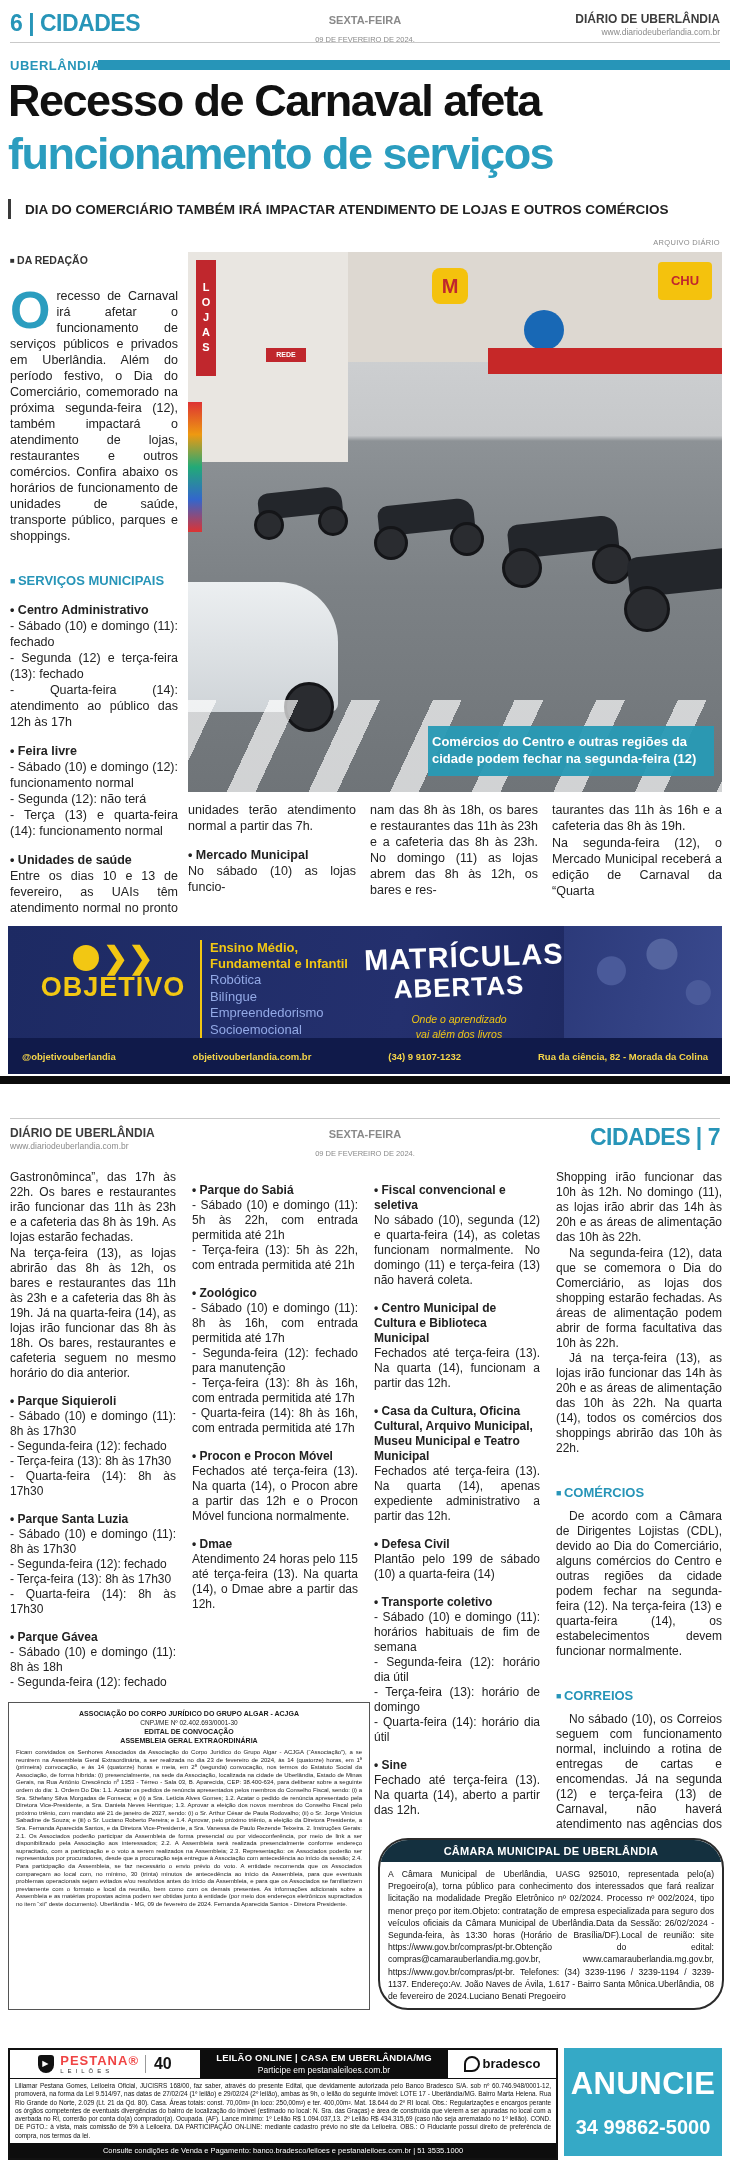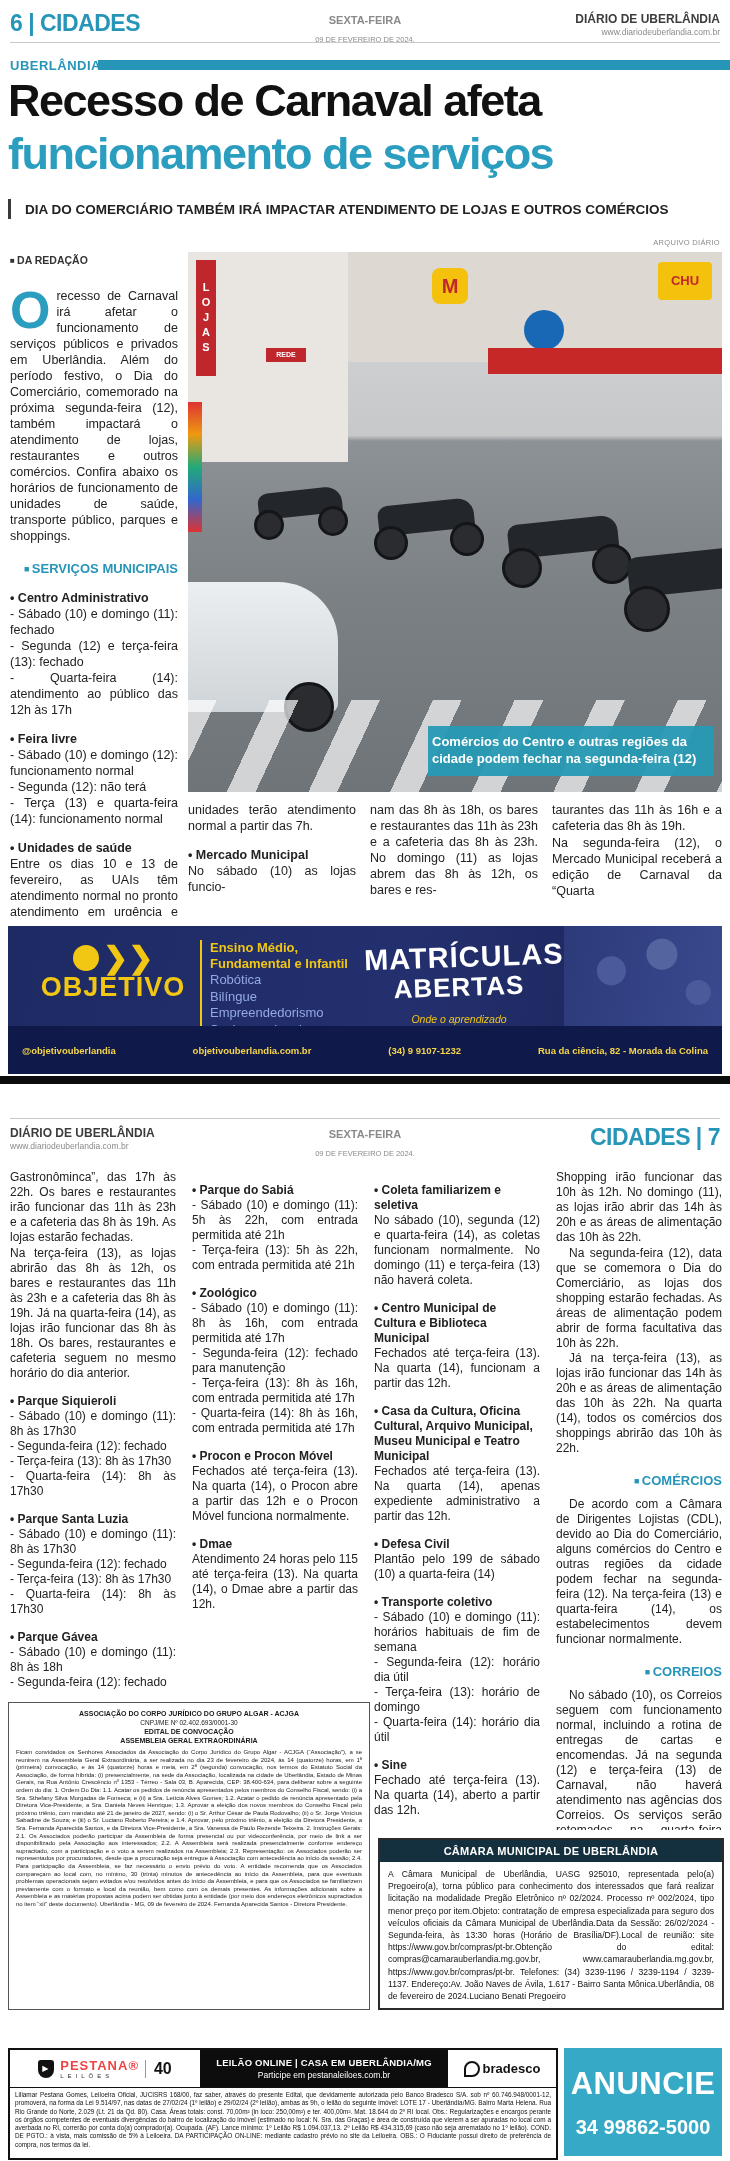--- a/index.html
+++ b/index.html
@@ -26,21 +26,21 @@
   .byline{font-size:10.5px;font-weight:bold;color:#333;}
   .byline::before{content:"■ ";font-size:8px;vertical-align:1px;}
   
   .col{font-size:12.5px;line-height:16px;text-align:justify;color:#222;}
   .col7{font-size:12px;line-height:15px;}
   .blk{margin:0;}
   .blk.p{margin-bottom:1px;}
   .blk.pi{text-indent:13px;}
   .blk.head{font-weight:bold;margin-top:13px;text-align:left;}
   .blk.line{}
-  .blk.sec{color:#2795b8;font-weight:bold;margin-top:17px;margin-bottom:8px;font-size:13px;text-align:right;}
+  .blk.sec{color:#2795b8;font-weight:bold;margin-top:29px;margin-bottom:8px;font-size:13px;text-align:left;}
   .blk.sec::before{content:"■  ";font-size:9px;vertical-align:1px;}
   .dropcap{float:left;color:#2b9dbf;font-size:52px;line-height:40px;font-weight:bold;
            margin:2px 6px 0 0;}
   
   .photo{background:linear-gradient(#d6d8da 0%,#c6c8ca 34%,#8d9296 35%,#7c8185 62%,#6f7478 100%);overflow:hidden;}
   .caption{background:rgba(41,153,180,0.96);color:#fff;font-weight:bold;font-size:13px;
            line-height:1.3;padding:8px 4px;}
   .vsign{writing-mode:vertical-rl;text-orientation:upright;background:#c0272d;color:#fff;
          font-weight:bold;font-size:11px;letter-spacing:3px;text-align:center;padding:6px 4px;}
   .wheel{border-radius:50%;background:#2a2c30;border:3px solid #141518;}
@@ -49,21 +49,21 @@
   
   .adobj{background:linear-gradient(100deg,#1d2a63 0%,#24306e 55%,#1a2458 100%);overflow:hidden;}
   .objlogo{color:#f2c713;font-weight:bold;font-size:27px;letter-spacing:1px;}
   .objmark{color:#f2c713;font-size:30px;line-height:28px;font-weight:bold;}
   .svc-y{color:#f2c713;font-weight:bold;font-size:13px;line-height:16px;}
   .svc-b{color:#93a9e6;font-size:13px;line-height:16.5px;}
   .matric{color:#fff;font-weight:bold;font-size:29px;line-height:30px;letter-spacing:1px;
           transform:rotate(-2deg);text-align:center;}
   .tagline{color:#f2c713;font-style:italic;font-size:10.5px;text-align:center;line-height:15px;}
   .objfoot{background:#101a4a;color:#f5d54a;font-size:9.5px;font-weight:bold;
-           display:flex;justify-content:space-between;align-items:center;padding:14px 14px;}
+           display:flex;justify-content:space-between;align-items:center;padding:8px 14px;}
   .kids{background:radial-gradient(circle at 30% 35%,#4a5a9a 0 14px,transparent 15px),
         radial-gradient(circle at 62% 22%,#54649f 0 15px,transparent 16px),
         radial-gradient(circle at 85% 52%,#4a5a9a 0 12px,transparent 13px),
         linear-gradient(100deg,#2c3a7a,#3a4a8e);}
   
   .legalbox{border:1px solid #555;padding:6px 7px;}
   .legalbox .lt{font-size:7px;font-weight:bold;text-align:center;line-height:9px;}
   .legalbox .ls{font-size:6.5px;text-align:center;line-height:9px;}
   .legalbox .lb{font-size:6px;line-height:7.6px;text-align:justify;margin-top:4px;color:#222;}
   .camara{border:2px solid #2b2b2b;}
@@ -268,21 +268,21 @@
       <div class="blk line">- Terça-feira (13): 8h às 16h, com entrada permitida até 17h</div>
       <div class="blk line">- Quarta-feira (14): 8h às 16h, com entrada permitida até 17h</div>
       <div class="blk head">• Procon e Procon Móvel</div>
       <div class="blk p">Fechados até terça-feira (13). Na quarta (14), o Procon abre a partir das 12h e o Procon Móvel funciona normalmente.</div>
       <div class="blk head">• Dmae</div>
       <div class="blk p">Atendimento 24 horas pelo 115 até terça-feira (13). Na quarta (14), o Dmae abre a partir das 12h.</div>
     </div>
 </div>
 <div class="abs col col7" style="left:374px;top:1170px;width:166px;height:660px;overflow:hidden;">
   <div>
-      <div class="blk head">• Coleta familiarizem e seletiva</div>
+      <div class="blk head">• Fiscal convencional e seletiva</div>
       <div class="blk p">No sábado (10), segunda (12) e quarta-feira (14), as coletas funcionam normalmente. No domingo (11) e terça-feira (13) não haverá coleta.</div>
       <div class="blk head">• Centro Municipal de Cultura e Biblioteca Municipal</div>
       <div class="blk p">Fechados até terça-feira (13). Na quarta (14), funcionam a partir das 12h.</div>
       <div class="blk head">• Casa da Cultura, Oficina Cultural, Arquivo Municipal, Museu Municipal e Teatro Municipal</div>
       <div class="blk p">Fechados até terça-feira (13). Na quarta (14), apenas expediente administrativo a partir das 12h.</div>
       <div class="blk head">• Defesa Civil</div>
       <div class="blk p">Plantão pelo 199 de sábado (10) a quarta-feira (14)</div>
       <div class="blk head">• Transporte coletivo</div>
       <div class="blk line">- Sábado (10) e domingo (11): horários habituais de fim de semana</div>
       <div class="blk line">- Segunda-feira (12): horário dia útil</div>
@@ -305,21 +305,21 @@
 </div>
 
 <div class="abs legalbox" style="left:8px;top:1702px;width:346px;height:294px;overflow:hidden;">
   <div class="lt">ASSOCIAÇÃO DO CORPO JURÍDICO DO GRUPO ALGAR - ACJGA</div>
   <div class="ls">CNPJ/ME Nº 02.402.693/0001-30</div>
   <div class="lt">EDITAL DE CONVOCAÇÃO</div>
   <div class="lt">ASSEMBLEIA GERAL EXTRAORDINÁRIA</div>
   <div class="lb">Ficam convidados os Senhores Associados da Associação do Corpo Jurídico do Grupo Algar - ACJGA (“Associação”), a se reunirem na Assembleia Geral Extraordinária, a ser realizada no dia 23 de fevereiro de 2024, às 14 (quatorze) horas, em 1ª (primeira) convocação, e às 14 (quatorze) horas e meia, em 2ª (segunda) convocação, nos termos do Estatuto Social da Associação, de forma híbrida: (i) presencialmente, na sede da Associação, localizada na cidade de Uberlândia, Estado de Minas Gerais, na Rua Antônio Crescêncio nº 1353 - Térreo - Sala 03, B. Aparecida, CEP: 38.400-634, para deliberar sobre a seguinte ordem do dia: 1. Ordem Do Dia: 1.1. Acatar os pedidos de renúncia apresentados pelos membros do Conselho Fiscal, sendo: (i) a Sra. Sthefany Silva Morgadas de Fonseca; e (ii) a Sra. Letícia Alves Gomes; 1.2. Acatar o pedido de renúncia apresentado pela Diretora Vice-Presidente, a Sra. Daniela Neves Henrique; 1.3. Aprovar a eleição dos novos membros do Conselho Fiscal pelo próximo triênio, com mandato até 21 de janeiro de 2027, sendo: (i) o Sr. Arthur César de Paula Rodovalho; (ii) o Sr. Jorge Vinícius Sabadine de Souza; e (iii) o Sr. Luciano Roberto Pereira; e 1.4. Aprovar, pelo próximo triênio, a eleição da Diretora Presidente, a Sra. Fernanda Aparecida Santos, e da Diretora Vice-Presidente, a Sra. Vanessa de Paulo Rezende Teixeira. 2. Instruções Gerais: 2.1. Os Associados poderão participar da Assembleia de forma presencial ou por videoconferência, por meio de link a ser disponibilizado pela Associação aos interessados; 2.2. A Assembleia será realizada presencialmente conforme endereço supracitado, com a participação e o voto a serem realizados na Assembleia; 2.3. Representação: os Associados poderão ser representados por procuradores, desde que a procuração seja entregue à Associação com antecedência ao início da sessão; 2.4. Para participação da Assembleia, se faz necessário o envio prévio do voto. A entidade recomenda que os Associados compareçam ao local com, no mínimo, 30 (trinta) minutos de antecedência ao início da Assembleia, para que eventuais problemas operacionais sejam evitados e/ou resolvidos antes do início da Assembleia, e para que os Associados se familiarizem previamente com o formato e local da reunião, bem como com os demais presentes. As informações adicionais sobre a Assembleia e as matérias propostas acima podem ser obtidas junto à entidade (por meio dos endereços eletrônicos supracitados no item “xii” deste documento). Uberlândia - MG, 09 de fevereiro de 2024. Fernanda Aparecida Santos - Diretora Presidente.</div>
 </div>
 
-<div class="abs camara" style="left:378px;top:1838px;width:342px;height:168px;overflow:hidden;background:#fff;">
+<div class="abs camara" style="left:378px;top:1838px;width:342px;height:168px;overflow:hidden;background:#fff;border-radius:30px;">
   <div class="ct">CÂMARA MUNICIPAL DE UBERLÂNDIA</div>
   <div class="cb">A Câmara Municipal de Uberlândia, UASG 925010, representada pelo(a) Pregoeiro(a), torna público para conhecimento dos interessados que fará realizar licitação na modalidade Pregão Eletrônico nº 02/2024. Processo nº 002/2024, tipo menor preço por item.Objeto: contratação de empresa especializada para seguro dos veículos oficiais da Câmara Municipal de Uberlândia.Data da Sessão: 26/02/2024 - Segunda-feira, às 13:30 horas (Horário de Brasília/DF).Local de reunião: site https://www.gov.br/compras/pt-br.Obtenção do edital: compras@camarauberlandia.mg.gov.br, www.camarauberlandia.mg.gov.br, https://www.gov.br/compras/pt-br. Telefones: (34) 3239-1196 / 3239-1194 / 3239-1137. Endereço:Av. João Naves de Ávila, 1.617 - Bairro Santa Mônica.Uberlândia, 08 de fevereiro de 2024.Luciano Benati Pregoeiro</div>
 </div>
 
 <div class="abs pestana" style="left:8px;top:2048px;width:546px;height:108px;background:#fff;">
   <div class="pestrow">
     <div class="pcell-logo">
       <span class="shield"></span>
       <span class="plogotxt">
         <div class="p1">PESTANA®</div>
@@ -330,18 +330,19 @@
     <div class="pcell-mid">
       <div class="m1">LEILÃO ONLINE | CASA EM UBERLÂNDIA/MG</div>
       <div class="m2">Participe em pestanaleiloes.com.br</div>
     </div>
     <div class="pcell-brad">
       <span class="bradsym"></span>
       <span>bradesco</span>
     </div>
   </div>
   <div class="pesbody">Liliamar Pestana Gomes, Leiloeira Oficial, JUCISRS 168/00, faz saber, através do presente Edital, que devidamente autorizada pelo Banco Bradesco S/A. sob nº 60.746.948/0001-12, promoverá, na forma da Lei 9.514/97, nas datas de 27/02/24 (1º leilão) e 29/02/24 (2º leilão), ambas às 9h, o leilão do seguinte imóvel: LOTE 17 - Uberlândia/MG. Bairro Marta Helena. Rua Rio Grande do Norte, 2.029 (Lt. 21 da Qd. 80). Casa. Áreas totais: const. 70,00m² (in loco: 250,00m²) e ter. 400,00m². Mat. 18.644 do 2º RI local. Obs.: Regularizações e encargos perante os órgãos competentes de eventuais divergências do bairro de localização do imóvel (estimado no local: N. Sra. das Graças) e área de construída que vierem a ser apuradas no local com a averbada no RI, correrão por conta do(a) comprador(a). Ocupada. (AF). Lance mínimo: 1º Leilão R$ 1.094.037,13. 2º Leilão R$ 434.315,69 (caso não seja arrematado no 1º leilão). COND. DE PGTO.: à vista, mais comissão de 5% à Leiloeira. DA PARTICIPAÇÃO ON-LINE: mediante cadastro prévio no site da Leiloeira. OBS.: O Fiduciante possui direito de preferência de compra, nos termos da lei.</div>
+  <div class="pesfoot">Consulte condições de Venda e Pagamento: banco.bradesco/leiloes e pestanaleiloes.com.br | 51 3535.1000</div>
 </div>
 
 <div class="abs anuncie" style="left:564px;top:2048px;width:158px;height:108px;">
   <div class="a1">ANUNCIE</div>
   <div class="a2">34 99862-5000</div>
 </div>
 
 </body></html>

